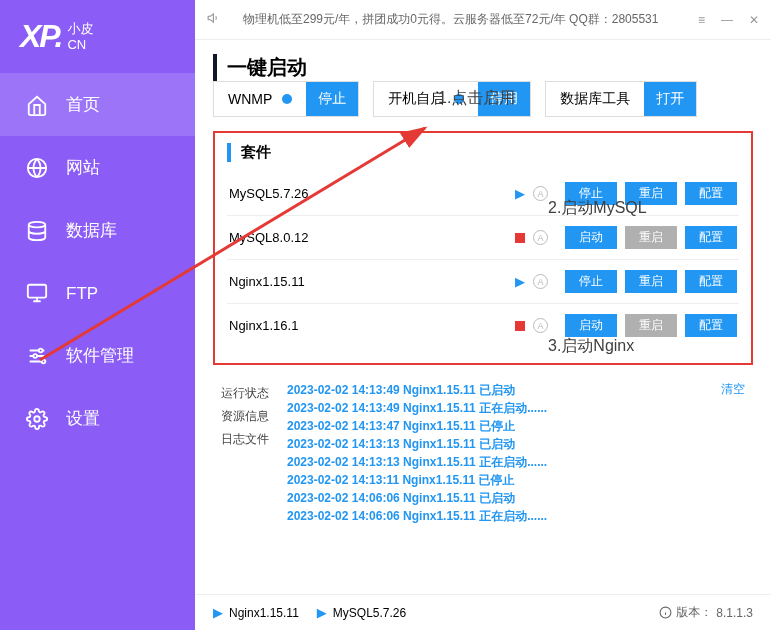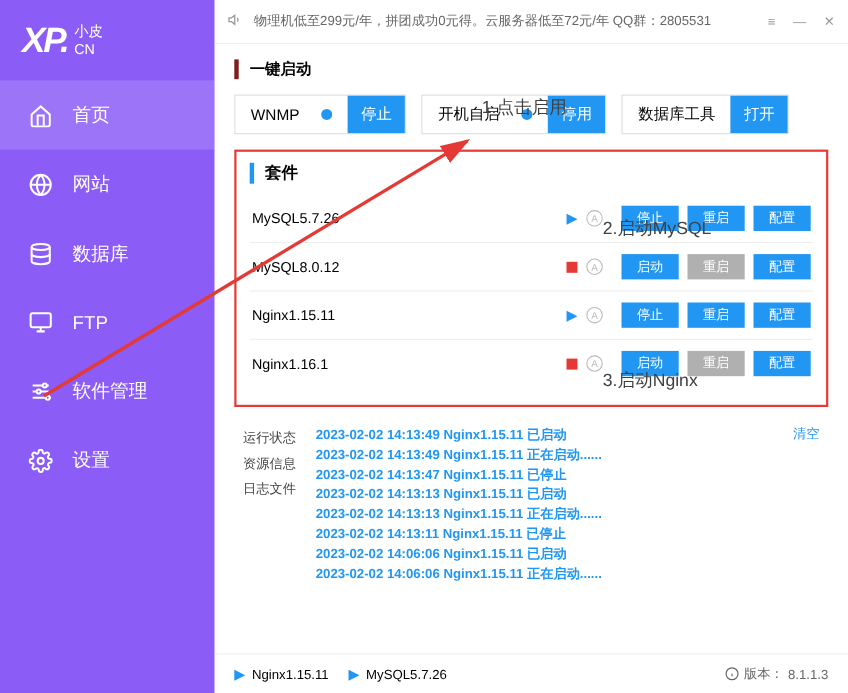--- a/index.html
+++ b/index.html
@@ -7,27 +7,27 @@
 .app { display: flex; height: 100%; }
 .sidebar { width: 195px; background: #8b5cf6; color: #fff; display: flex; flex-direction: column; }
 .logo { padding: 18px 20px; display: flex; align-items: center; gap: 6px; }
 .logo-xp { font-size: 32px; font-weight: bold; font-style: italic; letter-spacing: -2px; }
 .logo-right { display: flex; flex-direction: column; font-size: 13px; line-height: 1.2; }
 .nav { display: flex; flex-direction: column; }
 .nav-item { display: flex; align-items: flex-end; gap: 18px; padding: 20px 26px; cursor: pointer; font-size: 17px; }
 .nav-item.active { background: rgba(255,255,255,0.15); }
 .nav-icon { width: 22px; height: 22px; display: flex; align-items: center; justify-content: center; }
 .main { flex: 1; display: flex; flex-direction: column; overflow: hidden; }
-.topbar { height: 40px; display: flex; align-items: center; padding: 0 12px; gap: 10px; font-size: 12px; color: #666; border-bottom: 1px solid #eee; }
+.topbar { height: 40px; display: flex; align-items: center; padding: 0 12px; gap: 22px; font-size: 12px; color: #666; border-bottom: 1px solid #eee; }
 .topbar-right { margin-left: auto; display: flex; gap: 16px; color: #999; }
 .content { flex: 1; padding: 14px 18px 0 18px; overflow: hidden; display: flex; flex-direction: column; }
-.section-title { border-left: 4px solid #7f1d1d; padding-left: 10px; font-size: 14px; font-weight: bold; margin-bottom: 14px; }
+.section-title { border-left: 4px solid #0f172a; padding-left: 10px; font-size: 20px; font-weight: bold; margin-bottom: 0; }
 .quick-row { display: flex; gap: 14px; margin-bottom: 14px; }
 .quick-box { border: 1px solid #ddd; display: flex; align-items: center; height: 36px; }
-.quick-label { padding: 0 14px; font-size: 14px; display: flex; align-items: center; gap: 20px; }
+.quick-label { padding: 0 14px; font-size: 14px; display: flex; align-items: center; gap: 10px; }
 .dot { width: 10px; height: 10px; border-radius: 50%; background: #2196f3; display: inline-block; }
 .quick-btn { background: #2196f3; color: #fff; padding: 0 12px; height: 100%; display: flex; align-items: center; font-size: 14px; cursor: pointer; }
 .suite-panel { border: 2px solid #e53935; padding: 10px 12px 16px 12px; margin-bottom: 12px; }
 .suite-title { border-left: 4px solid #2196f3; padding-left: 10px; font-size: 15px; font-weight: bold; margin-bottom: 10px; }
 .suite-row { display: flex; align-items: center; padding: 10px 2px; border-top: 1px solid #eee; font-size: 13px; }
 .suite-row:first-of-type { border-top: none; }
 .suite-name { flex: 1; }
 .suite-status { width: 50px; display: flex; align-items: center; gap: 8px; color: #bbb; }
 .play-icon { color: #2196f3; font-size: 13px; }
 .stop-sq { width: 10px; height: 10px; background: #e53935; display: inline-block; }

